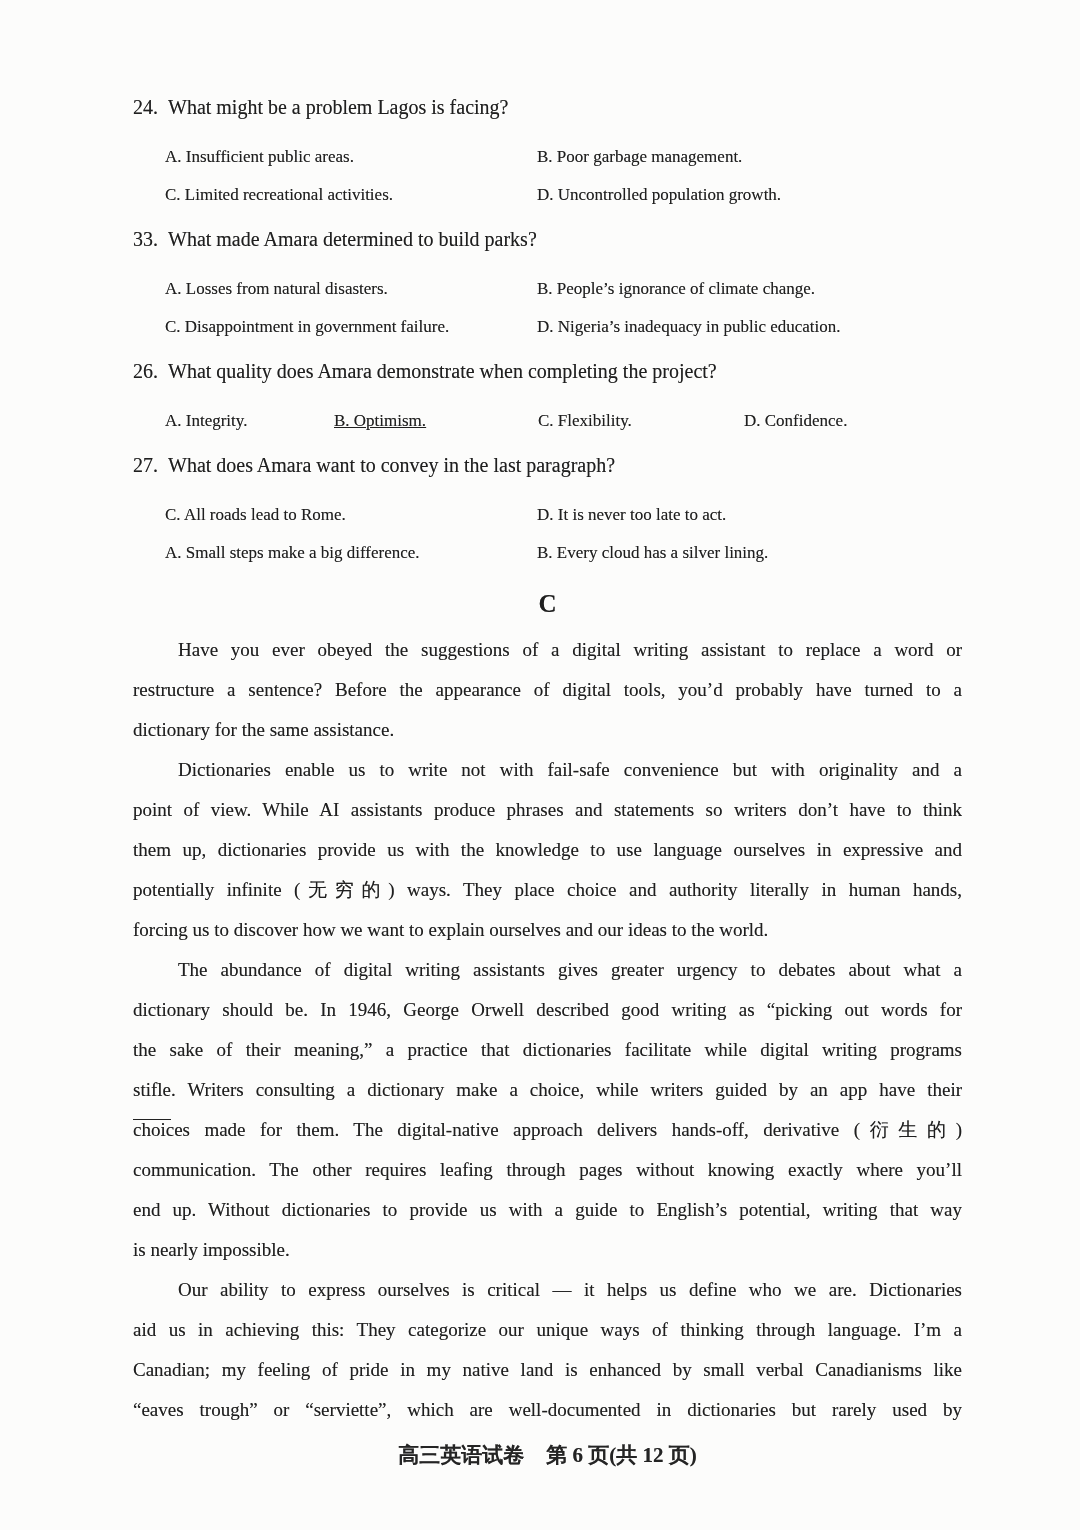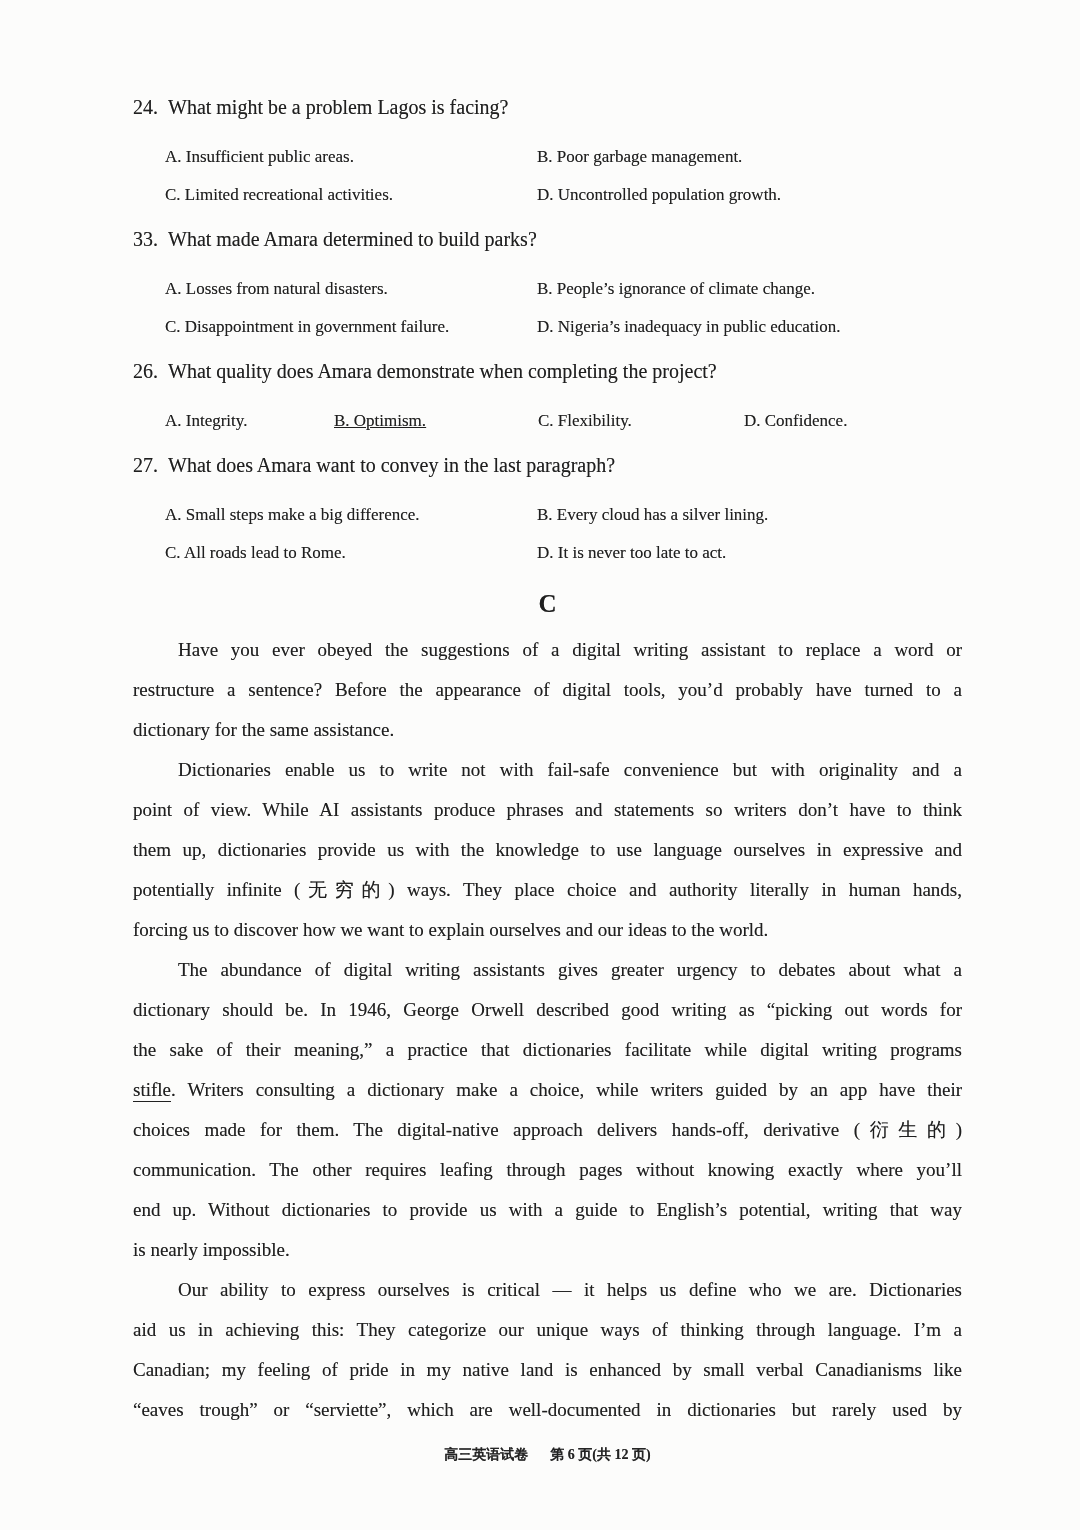--- a/index.html
+++ b/index.html
@@ -30,26 +30,26 @@
   .section-c{
     text-align:center;
     font-size:25px;font-weight:bold;
     line-height:32px;
     margin:16px 0 10px 0;
   }
   .para{font-size:19px;}
   .bl{line-height:40px;}
   .jl{text-align:justify;text-align-last:justify;}
   .ind{text-indent:45px;}
-  .uword{border-bottom:1.6px solid #222;padding-bottom:1px;}
+  .uword{border-bottom:1.6px solid #222;padding-bottom:19px;}
   
   .footer{
     display:flex;justify-content:center;gap:22px;
     margin-top:10px;
-    font-size:14px;font-weight:600;line-height:30px;
+    font-size:21px;font-weight:600;line-height:30px;
     color:#242424;
     align-items:center;
   }
 </style>
 </head>
 <body>
 
 <div class="page">
 
   <div class="q">
@@ -82,26 +82,26 @@
       <div class="ca">A. Integrity.</div>
       <div class="cb">B. Optimism.</div>
       <div class="cc">C. Flexibility.</div>
       <div class="cd">D. Confidence.</div>
     </div>
   </div>
 
   <div class="q">
     <div class="stem"><span class="qnum">27.</span><span>What does Amara want to convey in the last paragraph?</span></div>
     <div class="orow">
+      <div class="c2">C. All roads lead to Rome.</div>
+      <div class="rest">D. It is never too late to act.</div>
+    </div>
+    <div class="orow">
       <div class="c2">A. Small steps make a big difference.</div>
       <div class="rest">B. Every cloud has a silver lining.</div>
-    </div>
-    <div class="orow">
-      <div class="c2">C. All roads lead to Rome.</div>
-      <div class="rest">D. It is never too late to act.</div>
     </div>
   </div>
 
   <div class="section-c">C</div>
 
   <div class="para">
     <div class="bl jl ind">Have you ever obeyed the suggestions of a digital writing assistant to replace a word or</div>
     <div class="bl jl">restructure a sentence? Before the appearance of digital tools, you’d probably have turned to a</div>
     <div class="bl">dictionary for the same assistance.</div>
   </div>

